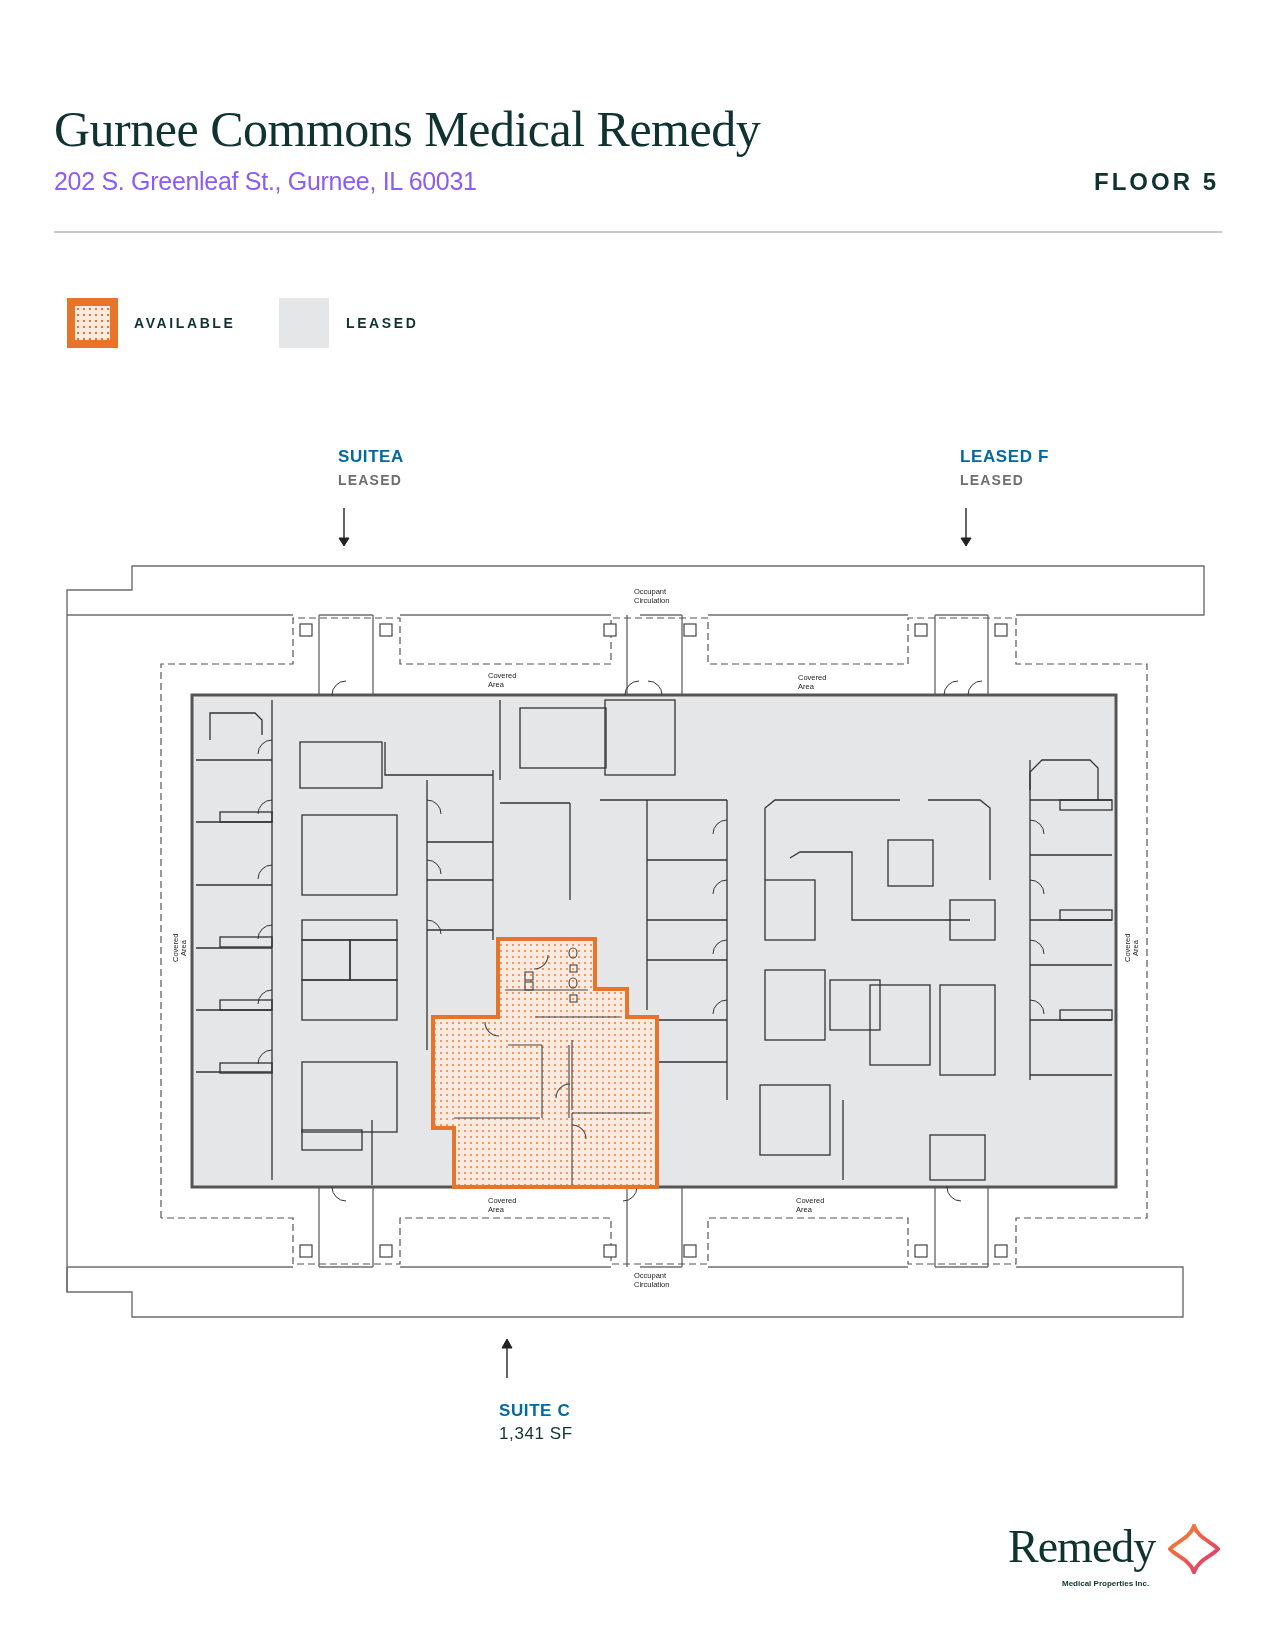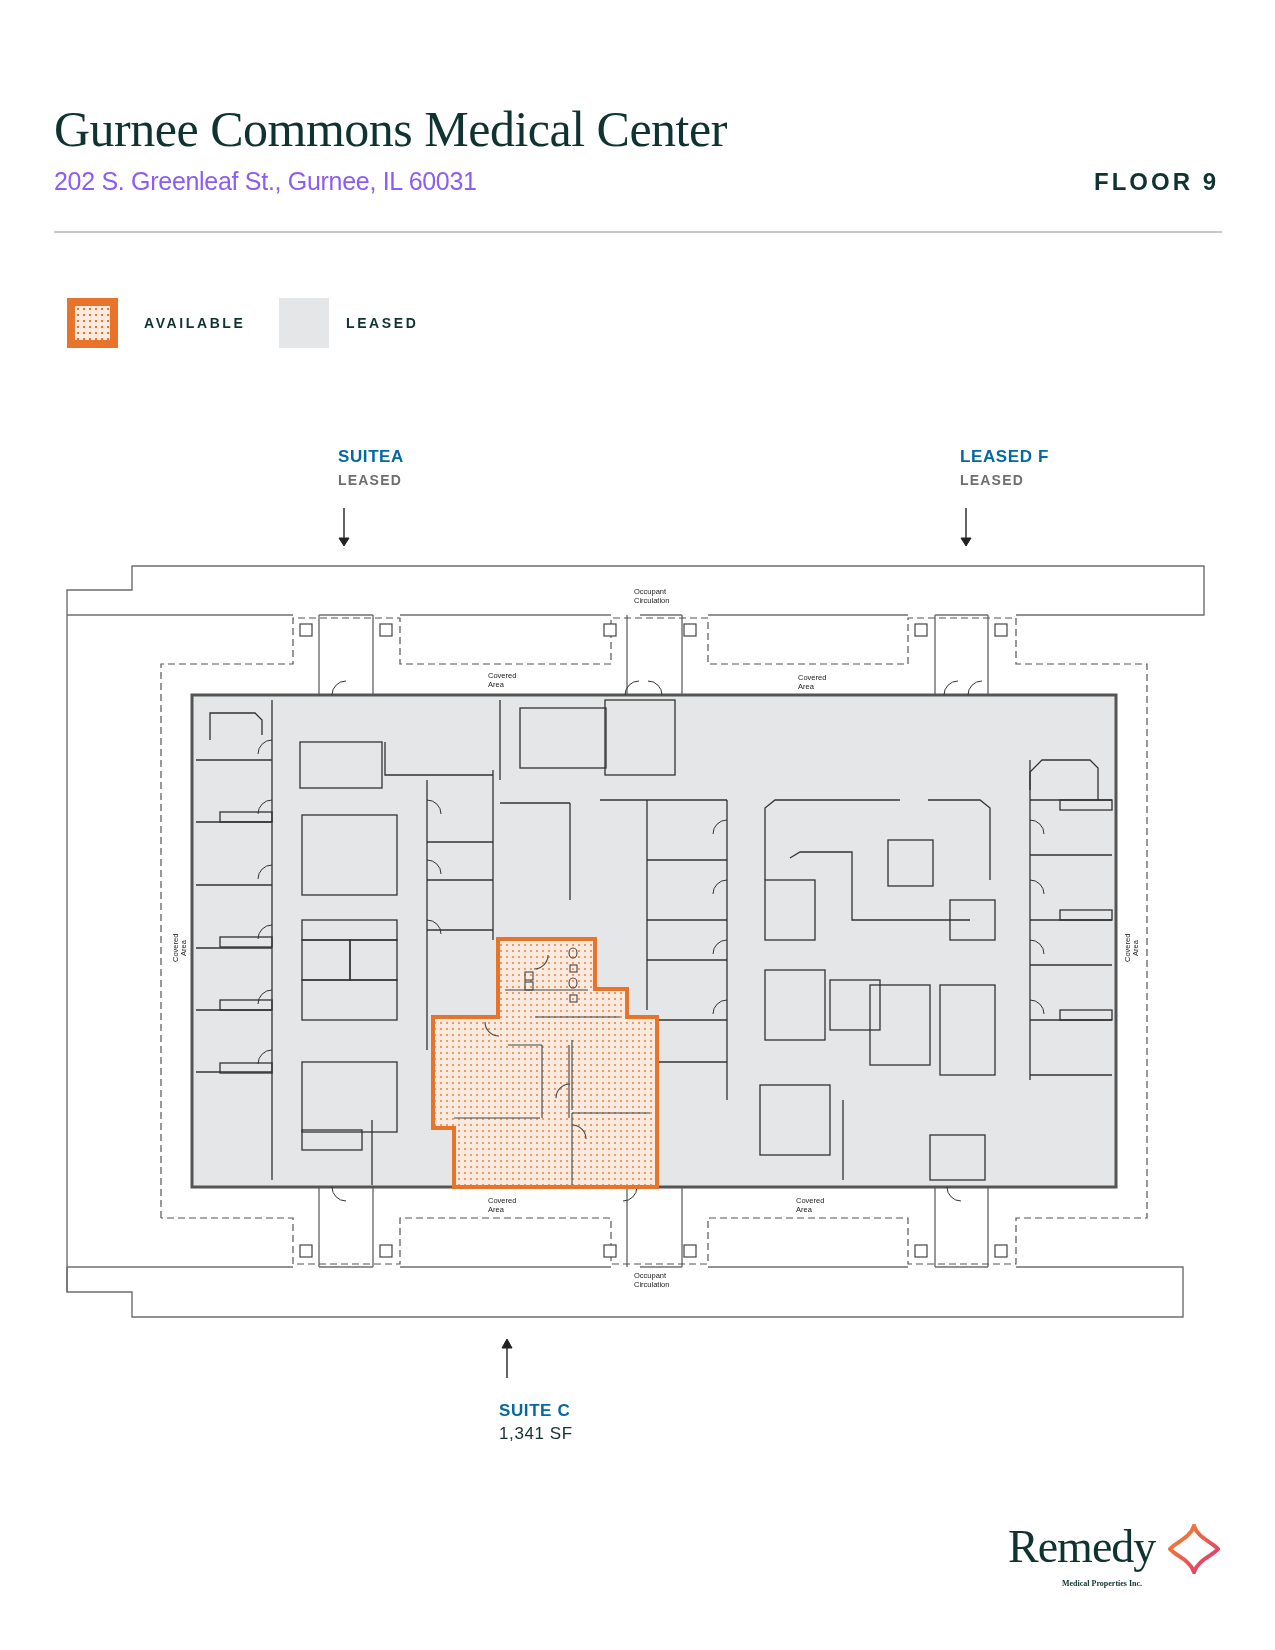--- a/index.html
+++ b/index.html
@@ -13,36 +13,36 @@
     .legend-box-available .dots { width: 100%; height: 100%; background-color: #fbeadf;
       background-image: radial-gradient(#e8732a 1.1px, transparent 1.3px);
       background-size: 6px 6px; }
     .legend-box-leased { left: 279px; top: 298px; width: 50px; height: 50px; background: #e5e6e7; }
     .legend-label { top: 315px; font-size: 14px; font-weight: bold; letter-spacing: 2.6px; color: #0f3330; white-space: nowrap; }
     .suite-name { font-size: 17px; font-weight: bold; color: #0369a1; letter-spacing: 0.6px; white-space: nowrap; }
     .suite-status { font-size: 14px; font-weight: bold; color: #6d6e70; letter-spacing: 1.2px; white-space: nowrap; }
     .suite-size { font-size: 17px; font-weight: normal; color: #0f3330; letter-spacing: 0.6px; white-space: nowrap; }
     .plan { left: 0; top: 0; width: 1275px; height: 1650px; }
     .logo-word { left: 1008px; top: 1524px; font-family: "Liberation Serif", "DejaVu Serif", serif; font-size: 46px; color: #0f3330; letter-spacing: -1px; white-space: nowrap; line-height: 1; }
-    .logo-sub { left: 1062px; top: 1579px; font-size: 8px; font-weight: bold; color: #0f3330; white-space: nowrap; font-family: Liberation Serif, serif; }
+    .logo-sub { left: 1062px; top: 1579px; font-size: 8px; font-weight: bold; color: #0f3330; white-space: nowrap; }
     .logo-mark { left: 1168px; top: 1524px; width: 52px; height: 50px; }
     .plan-label { font-family: "Liberation Sans", sans-serif; fill: #222; }
   </style>
 </head>
 <body>
 
-<div class="abs title">Gurnee Commons Medical Center</div>
+<div class="abs title">Gurnee Commons Medical Remedy</div>
 <div class="abs address">202 S. Greenleaf St., Gurnee, IL 60031</div>
-<div class="abs floor">FLOOR 9</div>
+<div class="abs floor">FLOOR 5</div>
 <div class="abs rule"></div>
 
 <div class="abs legend-box-available">
     <div class="dots"></div>
   </div>
-<div class="abs legend-label" style="left:144px;text-align:right;">AVAILABLE</div>
+<div class="abs legend-label" style="left:134px;text-align:right;">AVAILABLE</div>
 <div class="abs legend-box-leased"></div>
 <div class="abs legend-label" style="left:346px;">LEASED</div>
 
 <div class="abs suite-name" style="left:338px; top:447px;">SUITEA</div>
 <div class="abs suite-status" style="left:338px; top:472px;">LEASED</div>
 <div class="abs suite-name" style="left:960px; top:447px;">LEASED F</div>
 <div class="abs suite-status" style="left:960px; top:472px;">LEASED</div>
 <div class="abs suite-name" style="left:499px; top:1401px;">SUITE C</div>
 <div class="abs suite-size" style="left:499px; top:1424px;">1,341 SF</div>
 

